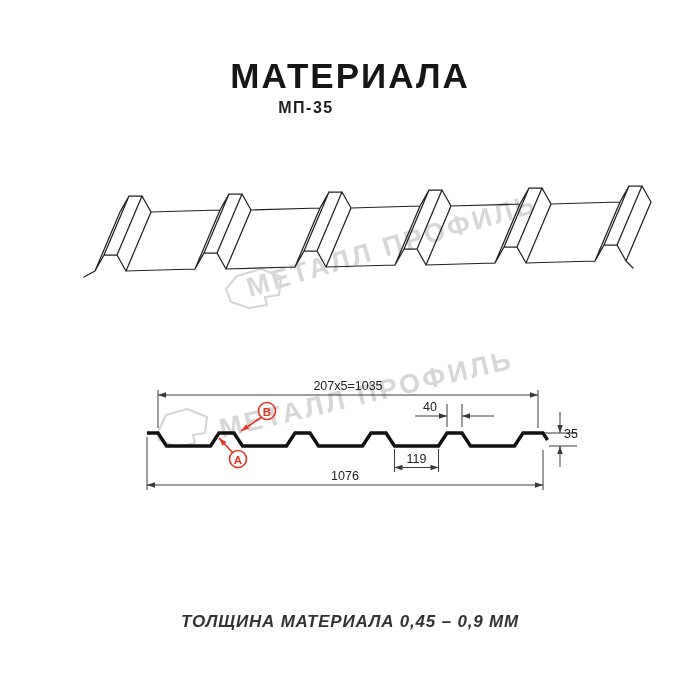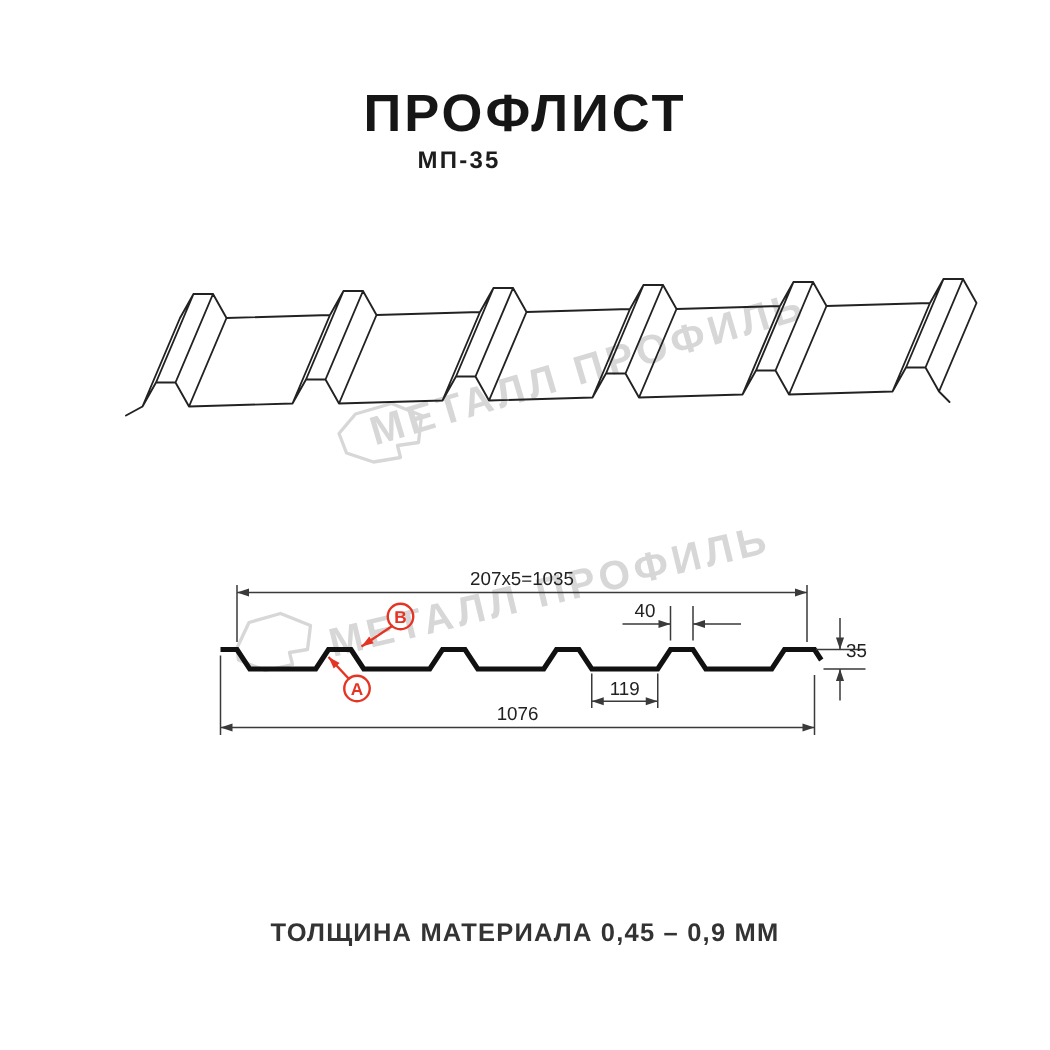--- a/index.html
+++ b/index.html
@@ -10,41 +10,41 @@
   .title{
     position:absolute;left:0;top:56px;width:700px;text-align:center;
     font-size:35px;font-weight:900;letter-spacing:2px;color:#161616;
   }
   .subtitle{
     position:absolute;left:0;top:99px;width:612px;text-align:center;
     font-size:16px;font-weight:700;letter-spacing:1.5px;color:#1d1d1d;
   }
   .caption{
     position:absolute;left:0;top:612px;width:700px;text-align:center;
-    font-size:17px;font-weight:600;letter-spacing:0.8px;color:#333333;
+    font-size:17px;font-weight:600;letter-spacing:0.8px;color:#333333;font-style:italic;
   }
   svg{position:absolute;left:0;top:0;}
   .wm-text{
     font-size:27px;font-weight:800;letter-spacing:3px;
     fill:var(--wm,#d7d7d7);
   }
   .wm-logo{fill:none;stroke:var(--wm,#d7d7d7);stroke-width:2.2;stroke-linejoin:round;}
   .sheet3d{fill:none;stroke:#222222;stroke-width:1.25;stroke-linejoin:round;stroke-linecap:round;}
   .profile{fill:none;stroke:#111111;stroke-width:3.4;stroke-linejoin:miter;stroke-linecap:butt;}
   .dimline{fill:none;stroke:#3a3a3a;stroke-width:1;}
   .dimhead{fill:#3a3a3a;stroke:none;}
   .dimtext{font-size:12.5px;fill:#222222;}
   .redline{fill:none;stroke:var(--accent,#e53424);stroke-width:1.6;}
   .redhead{fill:var(--accent,#e53424);stroke:none;}
   .redtext{font-size:11.5px;font-weight:700;fill:var(--accent,#e53424);}
 </style>
 </head>
 <body>
 
-<div class="title">ПРОФЛИСТ</div>
+<div class="title">МАТЕРИАЛА</div>
 <div class="subtitle">МП-35</div>
 
 <svg width="700" height="700" viewBox="0 0 700 700">
 
   <g>
     <path class="wm-logo" d="M226,289 L237,276 L261,269 L281,277 L279,295 L265,297 L267,305 L249,308 L231,302 Z"></path>
     <g transform="translate(250,297) rotate(-16.5)">
       <text class="wm-text" x="0" y="0">МЕТАЛЛ ПРОФИЛЬ</text>
     </g>
   </g>

